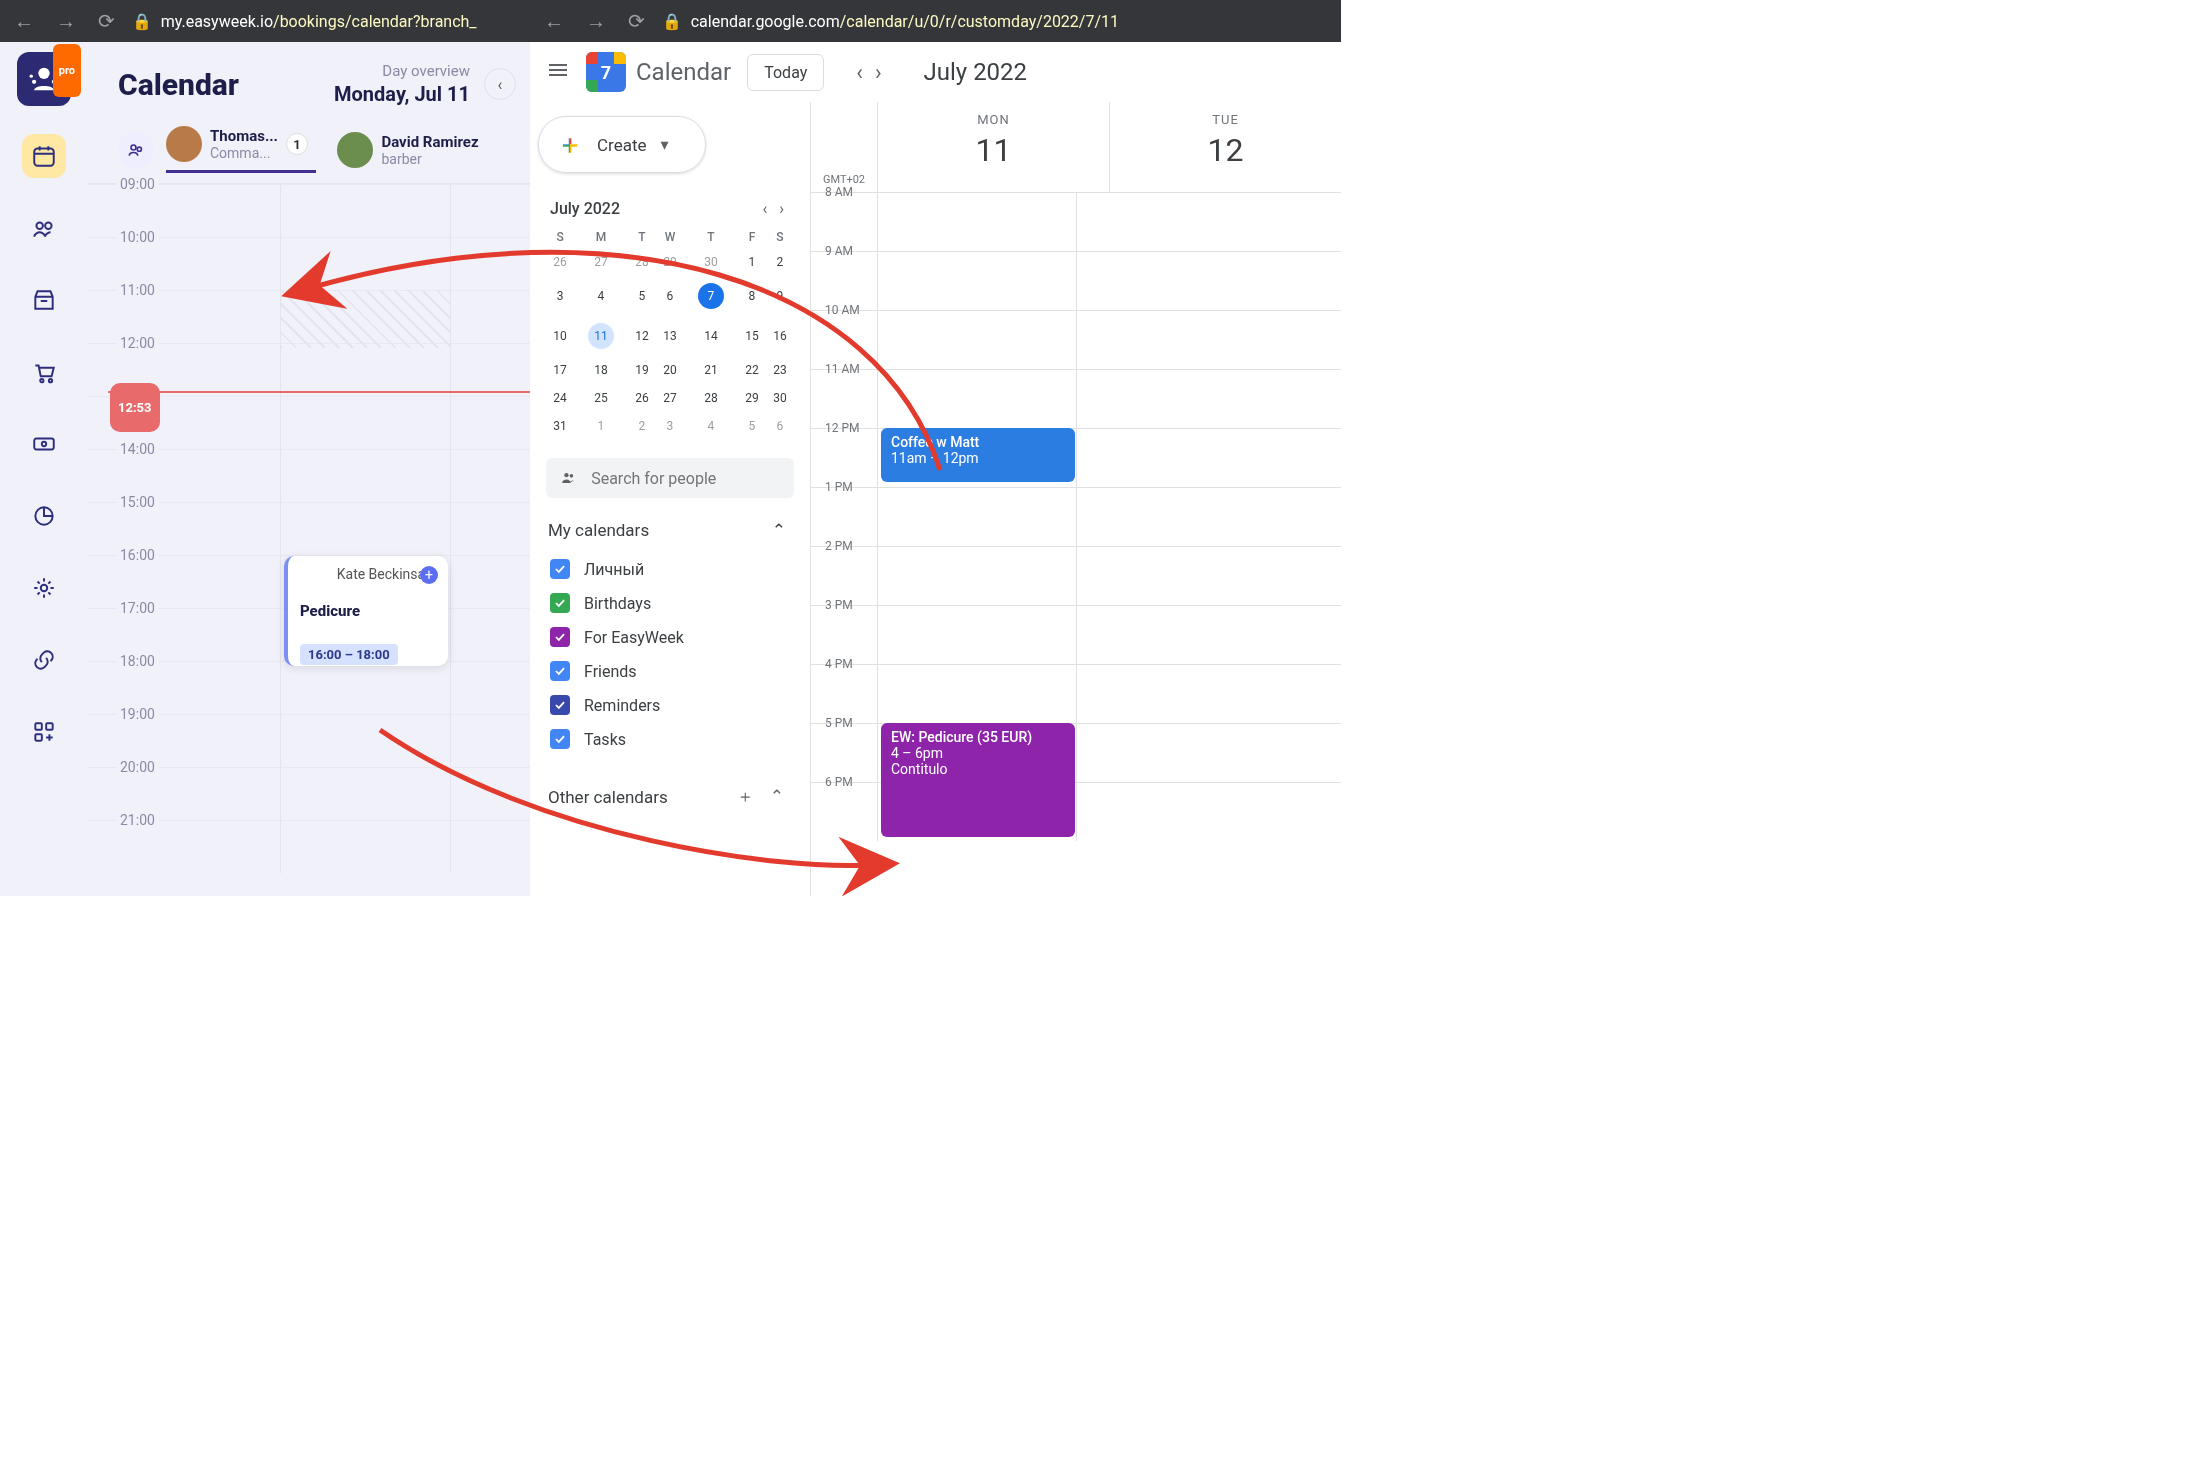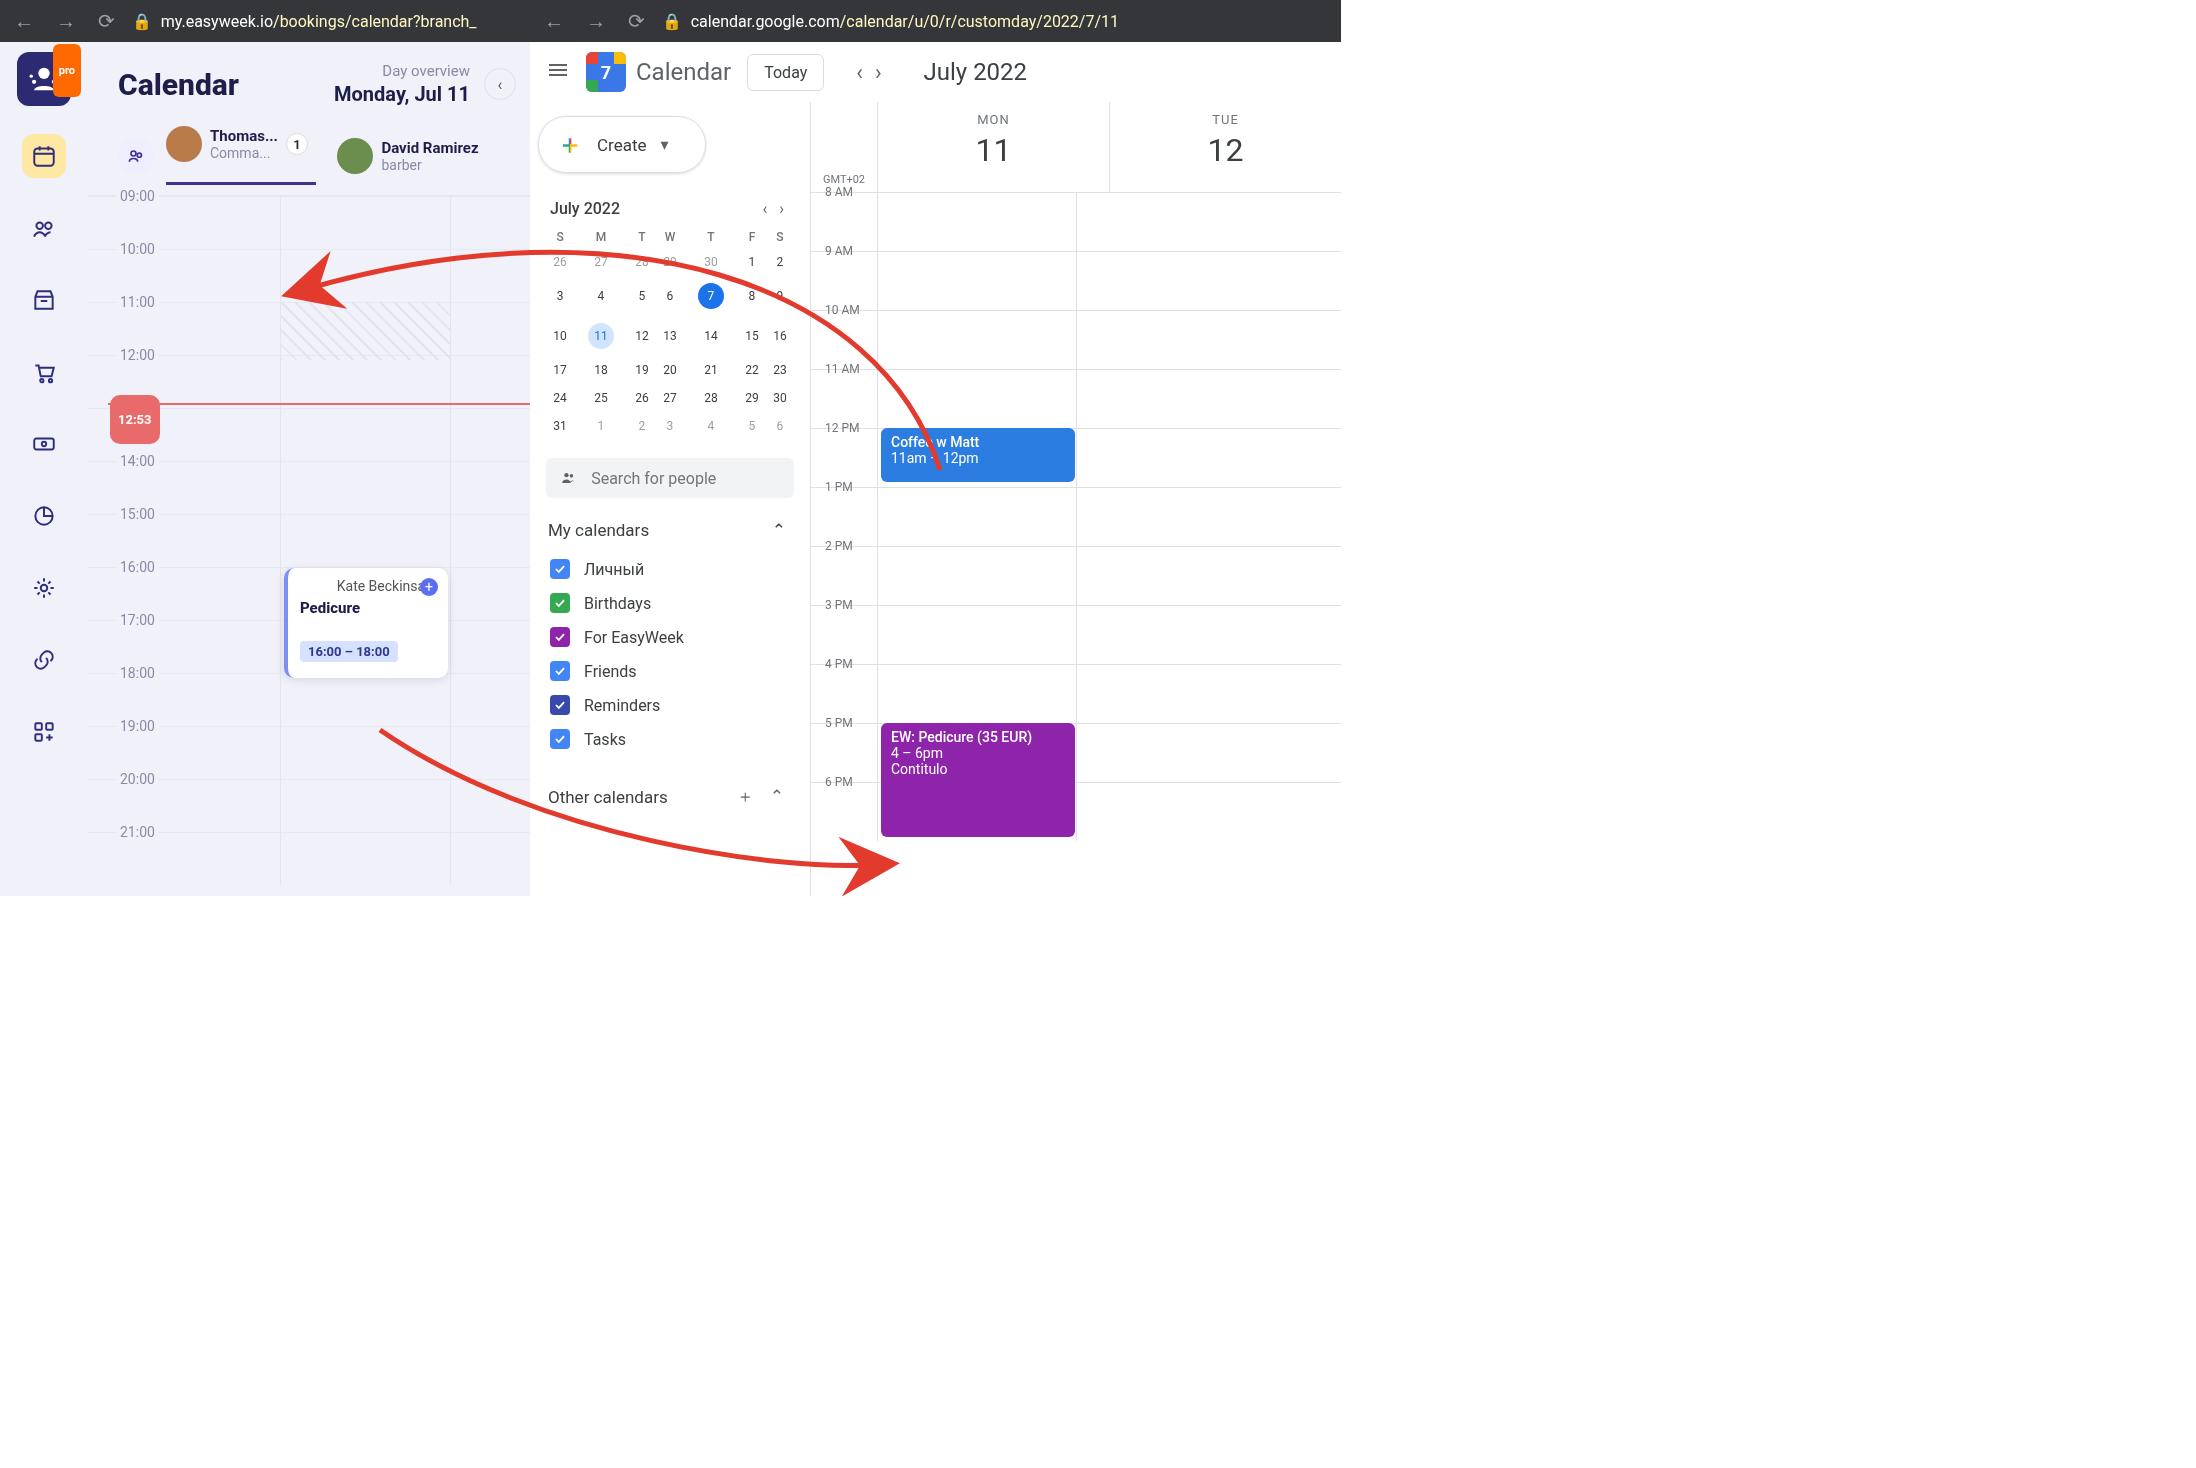--- a/index.html
+++ b/index.html
@@ -34,38 +34,38 @@
   .ew-date .ov{color:#8a8aa7;font-size:15px;}
   .ew-date .d{color:#1e1e4a;font-size:20px;font-weight:700;margin-top:2px;}
   .ew-arrow{width:32px;height:32px;border:1px solid #e0e0ee;border-radius:50%;display:flex;align-items:center;justify-content:center;margin-left:14px;color:#555;cursor:pointer;}
 
   .ew-staff{display:flex;align-items:center;gap:12px;padding:6px 0 10px 30px;border-bottom:1px solid #e4e4f0;}
   .stcell{display:flex;align-items:center;gap:8px;min-width:0;}
   .stcell .wrap{min-width:0;}
   .stcell .av{width:36px;height:36px;border-radius:50%;background:#c49a6c;display:inline-block;}
   .stcell .nm{font-size:15px;font-weight:700;color:#1e1e4a;white-space:nowrap;overflow:hidden;text-overflow:ellipsis;}
   .stcell .role{font-size:14px;color:#8a8aa7;white-space:nowrap;overflow:hidden;text-overflow:ellipsis;}
-  .tb{border-bottom:3px solid #44308f;padding-bottom:20px;}
+  .tb{border-bottom:3px solid #44308f;padding-bottom:8px;}
   .ev-av{width:36px;height:36px;border-radius:50%;background:#eef;display:flex;align-items:center;justify-content:center;color:#44308f;}
   .badge1{width:22px;height:22px;border-radius:50%;background:#fff;border:1px solid #ddd;font-size:13px;display:flex;align-items:center;justify-content:center;color:#333;font-weight:700;}
 
   .ew-grid{position:relative;padding-left:0;}
   .hours{position:relative;}
   .hrow{height:53px;border-top:1px solid #e8e8f2;position:relative;}
   .hrow .lbl{position:absolute;left:28px;top:-9px;font-size:14px;color:#8a8aa7;background:#f1f1f9;padding:0 4px;}
   .vline{position:absolute;top:0;bottom:0;left:192px;width:1px;background:#e4e4f0;}
   .vline2{position:absolute;top:0;bottom:0;left:362px;width:1px;background:#e4e4f0;}
   .hatch{position:absolute;left:193px;width:169px;top:106px;height:58px;background:repeating-linear-gradient(45deg,#e4e4f0 0 2px,transparent 2px 10px);}
   .nowline{position:absolute;left:20px;right:0;top:207px;height:2px;background:#e96a6a;}
   .nowpill{position:absolute;left:22px;top:199px;background:#e96a6a;color:#fff;font-size:13px;font-weight:700;padding:17px 8px;border-radius:10px;}
 
   .appt{position:absolute;left:196px;width:164px;top:372px;height:110px;background:#fff;border-radius:10px;box-shadow:0 2px 10px rgba(30,30,74,.12);padding:10px 12px;border-left:4px solid #7d8ff0;}
   .appt .cl{font-size:14px;color:#555;text-align:right;}
   .appt .plus{position:absolute;top:10px;right:10px;width:18px;height:18px;border-radius:50%;background:#5b6ef0;color:#fff;font-size:14px;line-height:18px;text-align:center;}
-  .appt .svc{font-size:15px;font-weight:800;color:#1e1e4a;margin-top:5px;}
+  .appt .svc{font-size:15px;font-weight:800;color:#1e1e4a;margin-top:20px;}
   .appt .tm{display:inline-block;margin-top:24px;background:#d6e0ff;color:#2e3a8c;font-size:13px;font-weight:700;padding:3px 8px;border-radius:4px;}
 
   
   .gc{height:calc(100% - 42px);background:#fff;display:flex;flex-direction:column;}
   .gc-top{height:60px;display:flex;align-items:center;padding:0 16px;gap:16px;}
   .ham{color:#5f6368;cursor:pointer;}
   .glogo{display:flex;align-items:center;gap:10px;}
   .gbox{width:40px;height:40px;background:linear-gradient(#3b78e7,#3b78e7);border-radius:6px;display:flex;align-items:center;justify-content:center;color:#fff;font-weight:700;font-size:18px;position:relative;}
   .gbox::before{content:"";position:absolute;top:0;left:0;width:12px;height:12px;background:#e94335;border-top-left-radius:6px;}
   .gbox::after{content:"";position:absolute;top:0;right:0;width:12px;height:12px;background:#fbbc05;border-top-right-radius:6px;}

